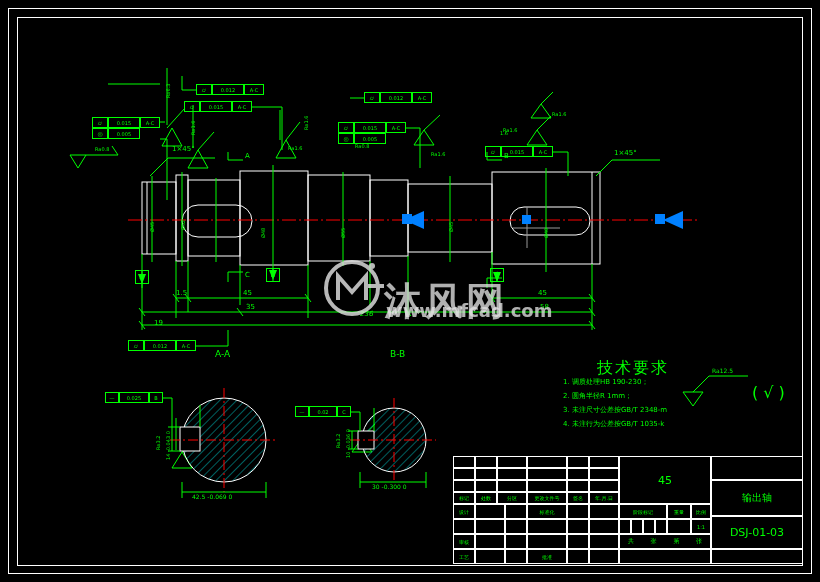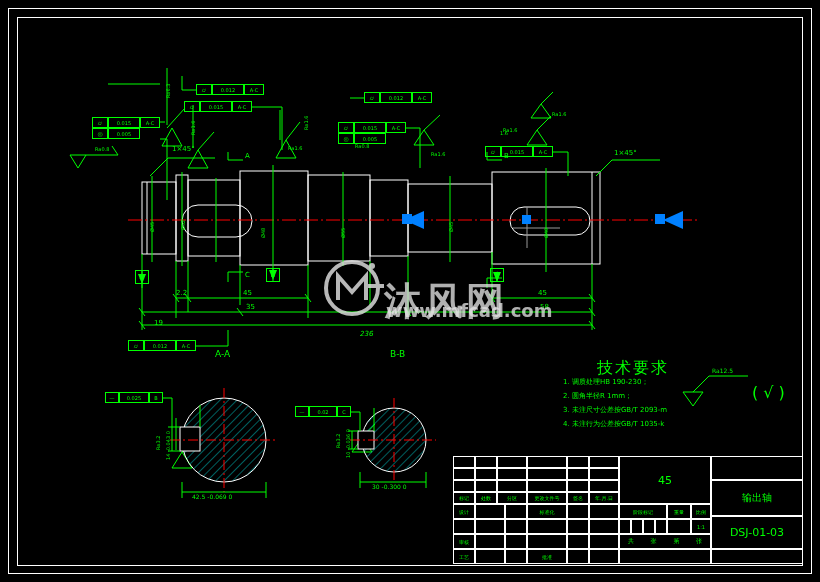--- a/index.html
+++ b/index.html
@@ -256,27 +256,27 @@
       <path d="M406,128 L420,128 L420,168"></path>
       <path d="M553,152 L568,152 L568,176"></path>
       <path d="M196,346 L228,346 L228,330"></path>
       <path d="M108,84 L160,84"></path>
     </g>
   </svg>
 
   <div class="txt s7" style="left:172px;top:146px;">1×45°</div>
   <div class="txt s7" style="left:614px;top:150px;">1×45°</div>
 
-  <div class="txt s7" style="left:176px;top:290px;">2.2</div>
+  <div class="txt s7" style="left:176px;top:290px;">1.5</div>
   <div class="txt s7" style="left:243px;top:290px;">45</div>
   <div class="txt s7" style="left:538px;top:290px;">45</div>
   <div class="txt s7" style="left:154px;top:304px;margin-top:16px;">19</div>
   <div class="txt s7" style="left:246px;top:304px;">35</div>
   <div class="txt s7" style="left:540px;top:304px;">58</div>
-  <div class="txt s7" style="left:360px;top:331px;font-style:italic;">236</div>
+  <div class="txt s7" style="left:360px;top:311px;font-style:italic;">236</div>
 
   <div class="txt s5 vert" style="left:150px;top:232px;">Ø45</div>
   <div class="txt s5 vert" style="left:181px;top:230px;">Ø52</div>
   <div class="txt s5 vert" style="left:261px;top:238px;">Ø48</div>
   <div class="txt s5 vert" style="left:341px;top:238px;">Ø55</div>
   <div class="txt s5 vert" style="left:449px;top:232px;">Ø45</div>
   <div class="txt s5 vert" style="left:544px;top:238px;">Ø40</div>
 
   <div class="gcell" style="left:135px;top:270px;width:14px;height:14px;font-size:7px;">A</div>
   <div class="gcell" style="left:266px;top:268px;width:14px;height:14px;font-size:7px;">B</div>
@@ -344,21 +344,21 @@
   <svg width="820" height="582">
     <path d="M351,412 L360,412 L360,431" stroke="#00ff00" stroke-width="1" fill="none"></path>
   </svg>
   <div class="txt s5 vert" style="left:346px;top:458px;">10 -0.036 0</div>
   <div class="txt s5 vert" style="left:336px;top:448px;">Ra3.2</div>
   <div class="txt s6" style="left:372px;top:484px;font-size:6px;">30 -0.300 0</div>
 
   <div class="txt s11" style="left:597px;top:360px;color:#00ff00;letter-spacing:2px;">技术要求</div>
   <div class="txt s7" style="left:563px;top:379px;">1. 调质处理HB 190-230；</div>
   <div class="txt s7" style="left:563px;top:393px;">2. 圆角半径R 1mm；</div>
-  <div class="txt s7" style="left:563px;top:407px;">3. 未注尺寸公差按GB/T 2093-m</div>
+  <div class="txt s7" style="left:563px;top:407px;">3. 未注尺寸公差按GB/T 2348-m</div>
   <div class="txt s7" style="left:563px;top:421px;">4. 未注行为公差按GB/T 1035-k</div>
   <div class="txt s6" style="left:712px;top:368px;">Ra12.5</div>
   <div class="txt s11" style="left:752px;top:385px;">( √ )</div>
 
   <div>
 
     <div class="tcell" style="left:453px;top:492px;width:22px;height:12px;font-size:5px;">标记</div>
     <div class="tcell" style="left:475px;top:492px;width:22px;height:12px;font-size:5px;">处数</div>
     <div class="tcell" style="left:497px;top:492px;width:30px;height:12px;font-size:5px;">分区</div>
     <div class="tcell" style="left:527px;top:492px;width:40px;height:12px;font-size:5px;">更改文件号</div>

